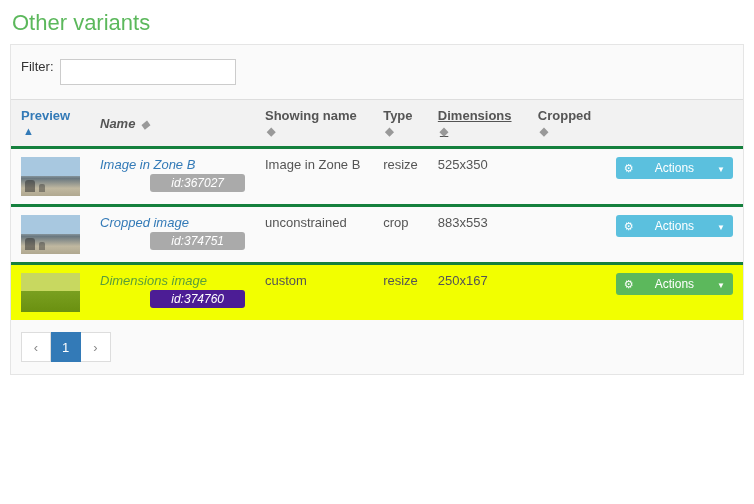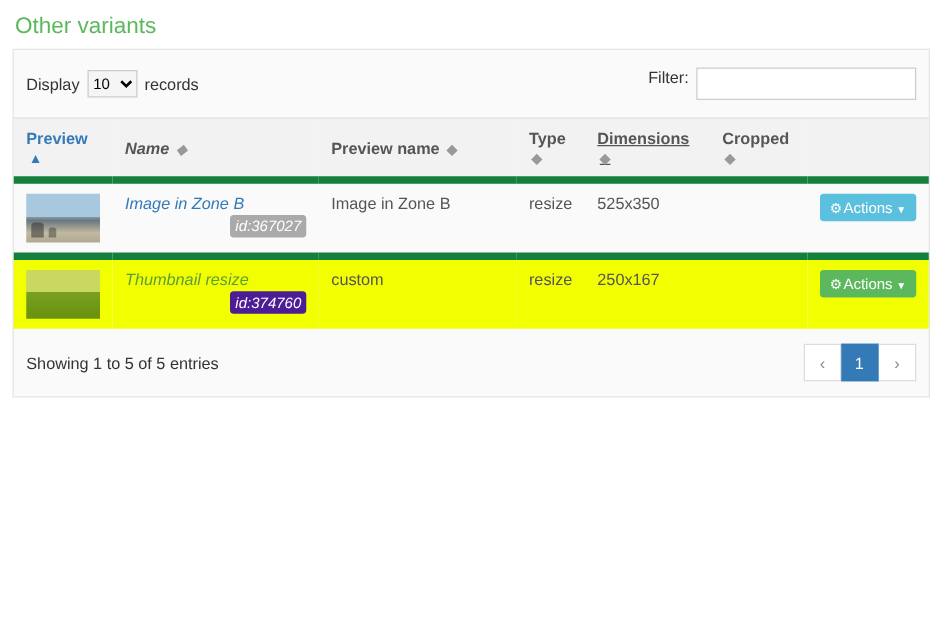--- a/index.html
+++ b/index.html
@@ -1,41 +1,41 @@
 <!DOCTYPE html>
 <html><head>
 <meta charset="utf-8">
 <style>
 * { box-sizing: border-box; margin: 0; padding: 0; }
 body { font-family: "Helvetica Neue", Arial, sans-serif; font-size: 13px; color: #333; background: #fff; }
-.panel-title { color: #5cb85c; font-size: 18px; font-weight: 400; padding: 10px 12px 8px; }
+.panel-title { color: #5cb85c; font-size: 22px; font-weight: 400; padding: 10px 12px 8px; }
 .panel { border: 1px solid #e5e5e5; margin: 0 10px 10px; background: #fafafa; }
 .controls { display: flex; align-items: center; padding: 14px 10px 4px; justify-content: space-between; }
 .controls-left { display: flex; align-items: center; gap: 6px; }
 .controls-left select { width: 40px; height: 22px; font-size: 12px; border: 1px solid #ccc; background: #f5f5f5; }
 .filter-group { display: flex; gap: 6px; }
 .filter-group input { width: 176px; height: 26px; border: 1px solid #ccc; padding: 2px 6px; font-size: 13px; }
 .table { width: 100%; border-collapse: collapse; margin-top: 10px; }
 .table th { background: #f2f2f2; text-align: left; padding: 8px 10px; font-size: 13px; color: #555; font-weight: 700; border-top: 1px solid #ddd; border-bottom: 1px solid #ddd; }
 .table th.sortable { cursor: pointer; }
-.table td { padding: 8px 10px; border-top: 6px solid #15803d; vertical-align: top; color: #555; }
+.table td { padding: 8px 10px; border-top: 3px solid #15803d; vertical-align: top; color: #555; }
 .table th .sort { color: #999; font-size: 11px; margin-left: 2px; }
 .table th.active-sort { color: #337ab7; margin-top: 28px; }
 .table th.active-sort .sort { color: #337ab7; }
 .row-highlight td { background: #f2ff00 !important; }
 .thumb { width: 59px; height: 39px; display: block; }
 .thumb-city { background: linear-gradient(180deg,#a8c8e0 0%,#a8c8e0 48%,#8898a0 48%,#6a7880 55%,#c0b8a0 80%,#b0a890 100%); position: relative; }
 .thumb-city::before { content:""; position:absolute; left:4px; bottom:4px; width:10px; height:12px; background:rgba(40,40,40,0.5); border-radius:3px 3px 0 0; }
 .thumb-city::after { content:""; position:absolute; left:18px; bottom:4px; width:6px; height:8px; background:rgba(40,40,40,0.4); border-radius:2px 2px 0 0; }
 .thumb-green { background: linear-gradient(180deg,#c8d860 0%,#c8d860 45%,#7aa020 45%,#6a9010 100%); position: relative; }
 .link { color: #337ab7; text-decoration: none; }
-.id-badge { display: inline-block; background: #aaa; color: #fff; border-radius: 3px; font-size: 12px; padding: 2px 4px; float: right; margin-top: 2px; }
+.id-badge { display: inline-block; background: #aaa; color: #fff; border-radius: 3px; font-size: 12px; padding: 2px 21px; float: right; margin-top: 2px; }
 .row-highlight .link { color: #5a9e3a; }
 .row-highlight .id-badge { background: #4c1d95; }
-.actions-btn { background: #5bc0de; color: #fff; border: none; border-radius: 3px; padding: 4px 8px; font-size: 12px; cursor: pointer; white-space: nowrap; display: inline-flex; align-items: center; gap: 1px; justify-content: space-between; }
+.actions-btn { background: #5bc0de; color: #fff; border: none; border-radius: 3px; padding: 4px 8px; font-size: 12px; cursor: pointer; white-space: nowrap; display: inline-flex; align-items: center; gap: 21px; justify-content: space-between; }
 .actions-btn.green { background: #5cb85c; }
 .gear-icon::before { content: "\2699"; font-size: 11px; }
 .caret-down::after { content: "\25BC"; font-size: 8px; margin-left: 2px; }
 .footer { display: flex; align-items: center; justify-content: space-between; padding: 12px 10px; }
 .pagination { display: flex; }
 .page-btn { width: 30px; height: 30px; display: flex; align-items: center; justify-content: center; border: 1px solid #ddd; color: #888; cursor: pointer; background: #fff; font-size: 13px; }
 .page-btn + .page-btn { border-left: none; }
 .page-btn.active { background: #337ab7; color: #fff; border-color: #337ab7; }
 .name-cell { width: 165px; font-style: italic; }
 .preview-col { width: 72px; }
@@ -45,39 +45,32 @@
 .act-col { width: 86px; text-align: left; }
 </style>
 </head>
 <body>
 
 <div class="panel-title">Other variants</div>
 
 <div class="panel">
 
   <div class="controls">
-    <div class="controls-left">
-      <span>Display</span>
-      <select>
-        <option>10</option>
-      </select>
-      <span>records</span>
-    </div>
     <div class="filter-group">
       <span>Filter:</span>
       <input type="text" value="" style="">
     </div>
   </div>
 
   <table class="table">
     <thead>
       <tr>
         <th class="sortable active-sort preview-col"><span>Preview</span> <span class="sort">▲</span></th>
         <th class="sortable name-cell"><span>Name</span> <span class="sort">◆</span></th>
-        <th class="sortable"><span>Preview name</span> <span class="sort">◆</span></th>
+        <th class="sortable"><span>Showing name</span> <span class="sort">◆</span></th>
         <th class="sortable type-col"><span>Type</span> <span class="sort">◆</span></th>
         <th class="sortable dim-col"><span>Dimensions</span> <span class="sort">◆</span></th>
         <th class="sortable meta-col"><span>Cropped</span> <span class="sort">◆</span></th>
         <th class="act-col"></th>
       </tr>
     </thead>
     <tbody id="tbody">
         <tr>
           <td>
             <span class="thumb thumb-city"></span>
@@ -86,40 +79,54 @@
           <td>Image in Zone B</td>
           <td>resize</td>
           <td>525x350</td>
           <td></td>
           <td><button class="actions-btn">
               <span class="gear-icon"></span>
               <span>Actions</span>
               <span class="caret-down"></span>
             </button></td>
         </tr>
+        <tr>
+          <td>
+            <span class="thumb thumb-city"></span>
+          </td>
+          <td class="name-cell"><a href="#" class="link">Cropped image</a><br><span class="id-badge">id:374751</span></td>
+          <td>unconstrained</td>
+          <td>crop</td>
+          <td>883x553</td>
+          <td></td>
+          <td><button class="actions-btn">
+              <span class="gear-icon"></span>
+              <span>Actions</span>
+              <span class="caret-down"></span>
+            </button></td>
+        </tr>
         <tr class="row-highlight">
           <td>
             <span class="thumb thumb-green"></span>
           </td>
-          <td class="name-cell"><a href="#" class="link">Thumbnail resize</a><br><span class="id-badge">id:374760</span></td>
+          <td class="name-cell"><a href="#" class="link">Dimensions image</a><br><span class="id-badge">id:374760</span></td>
           <td>custom</td>
           <td>resize</td>
           <td>250x167</td>
           <td></td>
           <td><button class="actions-btn green">
               <span class="gear-icon"></span>
               <span>Actions</span>
               <span class="caret-down"></span>
             </button></td>
         </tr>
       </tbody>
   </table>
 
   <div class="footer">
-    <div>Showing 1 to 5 of 5 entries</div>
     <div class="pagination">
       <div class="page-btn">‹</div>
       <div class="page-btn active">1</div>
       <div class="page-btn">›</div>
     </div>
   </div>
 
 </div>
 
 </body></html>

